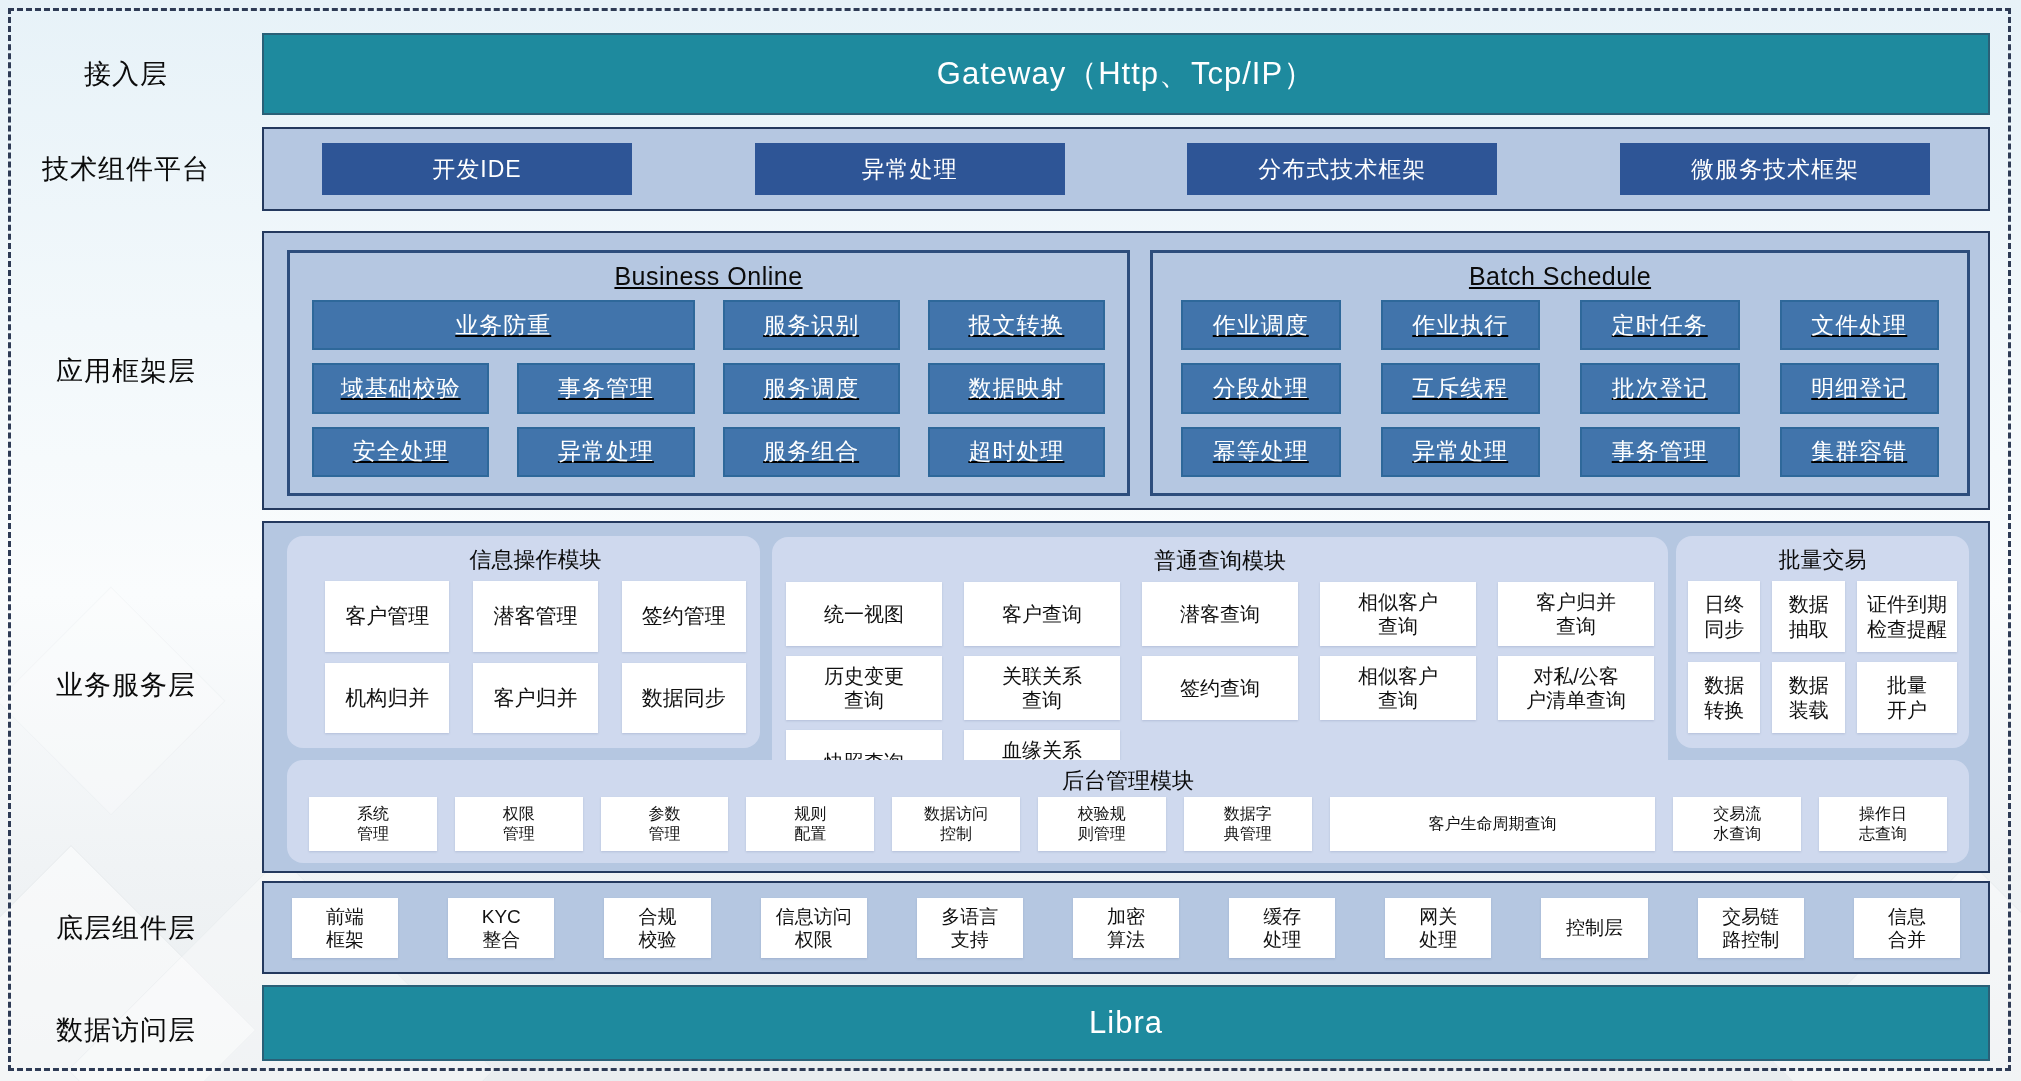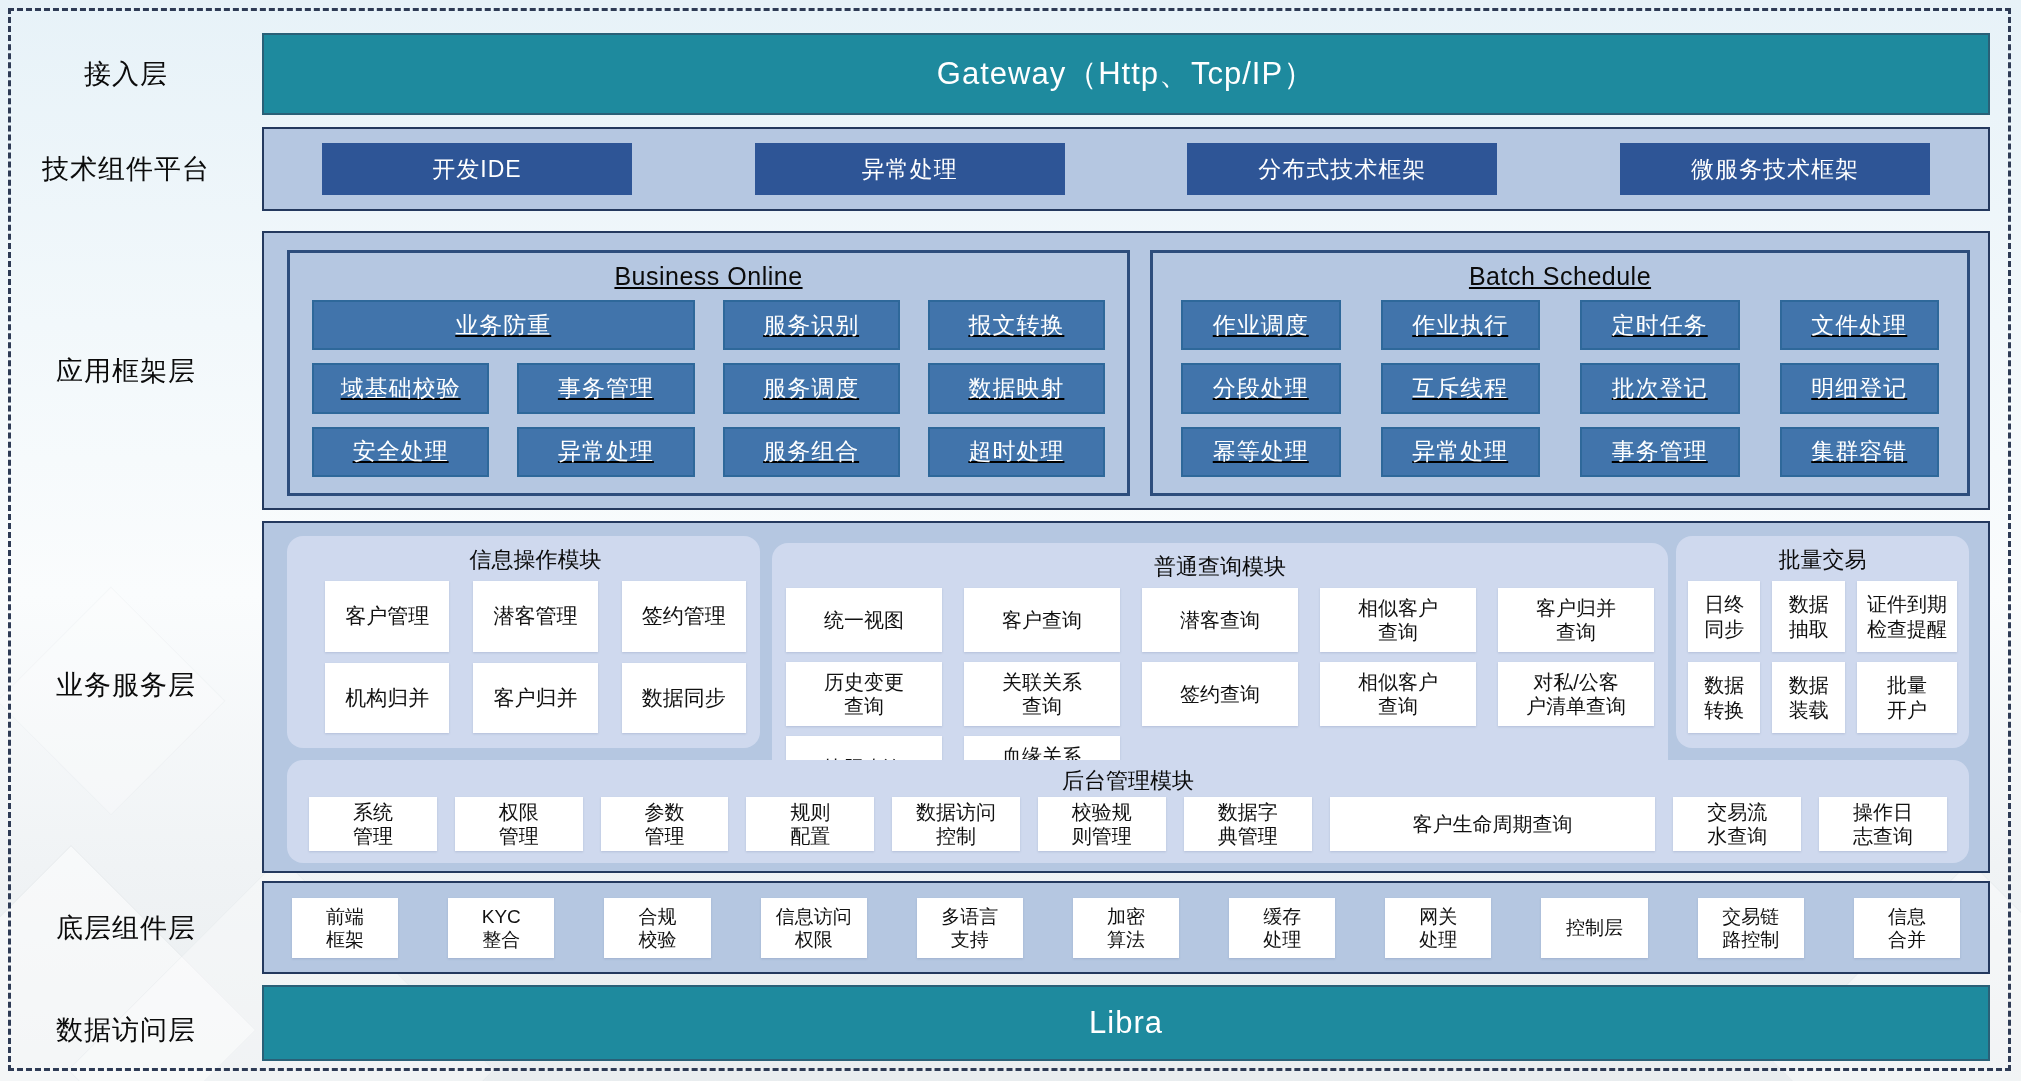--- a/index.html
+++ b/index.html
@@ -74,37 +74,37 @@
     display:flex;align-items:center;justify-content:center;
     font-size:23px;letter-spacing:1px;overflow:hidden;
   }
 
   .business-service{top:521px;height:352px;}
   .subpanel{
     position:absolute;background:#cfd9ee;border-radius:16px;
     display:flex;flex-direction:column;box-sizing:border-box;
   }
   .subpanel.info-module{left:23px;top:13px;width:473px;height:212px;padding-left:24px;}
-  .subpanel.query-module{left:508px;top:20px;width:896px;height:272px;}
+  .subpanel.query-module{left:508px;top:14px;width:896px;height:272px;}
   .subpanel.batch-trade{left:1412px;top:13px;width:293px;height:212px;}
   .subpanel.admin-module{left:23px;top:237px;width:1682px;height:103px;}
   .subpanel-title{
     flex:0 0 auto;text-align:center;font-size:22px;color:#0b0b0b;
     padding-top:9px;height:31px;
   }
   .admin-module .subpanel-title{padding-top:6px;height:28px;}
   .white-btn{
     background:#ffffff;color:#111111;display:flex;align-items:center;
     justify-content:center;text-align:center;white-space:pre-line;
     line-height:1.22;overflow:hidden;box-shadow:0 1px 2px rgba(60,80,120,.18);
   }
   .info-grid{flex:1;grid-template-columns:repeat(3,1fr);gap:11px 24px;padding:5px 14px 15px;font-size:21px;}
   .query-grid{flex:1;grid-template-columns:repeat(5,1fr);gap:10px 22px;padding:5px 14px 15px;font-size:20px;}
   .trade-grid{flex:1;grid-template-columns:1fr 1fr 1.38fr;gap:10px 12px;padding:5px 12px 15px;font-size:20px;}
-  .admin-grid{flex:1;grid-template-columns:repeat(7,1fr) 2.55fr 1fr 1fr;gap:0 18px;padding:3px 22px 12px;font-size:20px;}
+  .admin-grid{flex:1;grid-template-columns:repeat(7,1fr) 2.55fr 1fr 1fr;gap:0 18px;padding:3px 22px 12px;font-size:16px;}
 
   .base-components{top:881px;height:93px;}
   .base-grid{
     width:100%;height:100%;grid-template-columns:repeat(11,1fr);
     gap:0 50px;padding:15px 28px 14px;font-size:19px;
   }
 </style>
 </head>
 <body>
 

